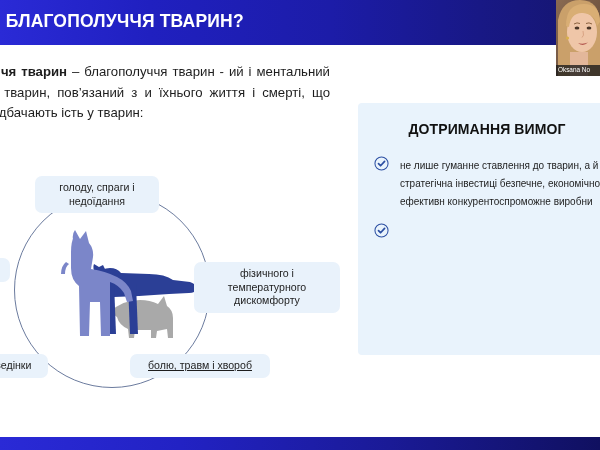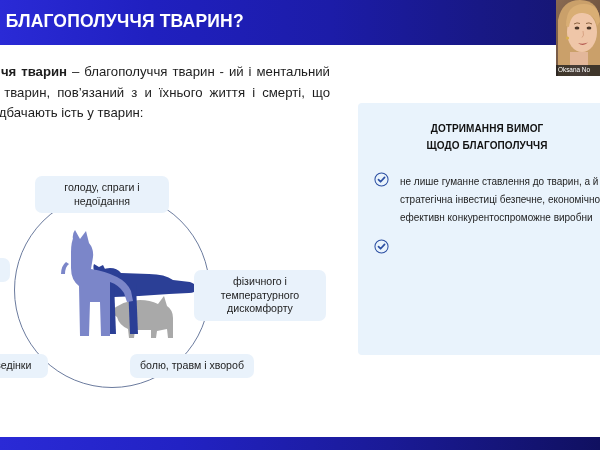--- a/index.html
+++ b/index.html
@@ -45,34 +45,34 @@
   .animals{
     position:absolute;left:92px;top:48px;width:150px;height:126px;
   }
   .animals svg{display:block;width:150px;height:126px;}
 
   .node{
     position:absolute;background:#e9f2fb;border-radius:7px;
     font-size:10.6px;line-height:13.6px;color:#1d1d1d;
     text-align:center;padding:5px 8px;box-sizing:border-box;
   }
-  .node-top{left:83px;top:-2px;width:134px;}
-  .node-right{left:242px;top:92px;width:132px;}
-  .node-bottom{left:178px;top:176px;width:124px;}
+  .node-top{left:83px;top:-2px;width:124px;}
+  .node-right{left:242px;top:84px;width:146px;}
+  .node-bottom{left:178px;top:176px;width:140px;text-decoration:underline;}
   .node-bottomleft{left:-36px;top:176px;width:132px;}
   .node-left{left:-52px;top:80px;width:110px;}
 
   
   .card{
     position:absolute;left:358px;top:103px;width:256px;height:252px;
     background:#e9f3fc;border-radius:4px;padding:18px 14px 14px 16px;
     box-sizing:border-box;
   }
   .card-title{
-    font-size:10px;line-height:16.5px;font-weight:bold;color:#111111;
+    font-size:14px;line-height:16.5px;font-weight:bold;color:#111111;
     text-align:center;letter-spacing:.1px;white-space:nowrap;
   }
   .bullets{margin-top:17px;}
   .bullet{position:relative;padding-left:26px;margin-bottom:13px;}
   .bullet .chk{
     position:absolute;left:0;top:1px;width:15px;height:15px;
   }
   .bullet .chk svg{display:block;width:15px;height:15px;}
   .bullet .btxt{
     font-size:10px;line-height:12px;color:#1d1d1d;text-align:justify;
@@ -129,21 +129,20 @@
     <div class="node node-top">голоду, спраги і недоїдання</div>
     <div class="node node-right">фізичного і температурного дискомфорту</div>
     <div class="node node-bottom">болю, травм і хвороб</div>
     <div class="node node-bottomleft">нетипової поведінки</div>
     <div class="node node-left">нь</div>
   </div>
 
   <div class="card">
     <div class="card-title">
       <div>ДОТРИМАННЯ ВИМОГ</div>
-      <div>ЩОДО БЛАГОПОЛУЧЧЯ</div>
     </div>
 
     <div class="bullets">
 
       <div class="bullet">
         <span class="chk">
           <svg viewBox="0 0 16 16" xmlns="http://www.w3.org/2000/svg">
             <circle cx="8" cy="8" r="7" fill="none" stroke="#2b4ea2" stroke-width="1.1"></circle>
             <path d="M4.8 8.1 L7 10.4 L11.3 5.7" fill="none" stroke="#2b4ea2" stroke-width="1.8" stroke-linecap="round" stroke-linejoin="round"></path>
           </svg>

